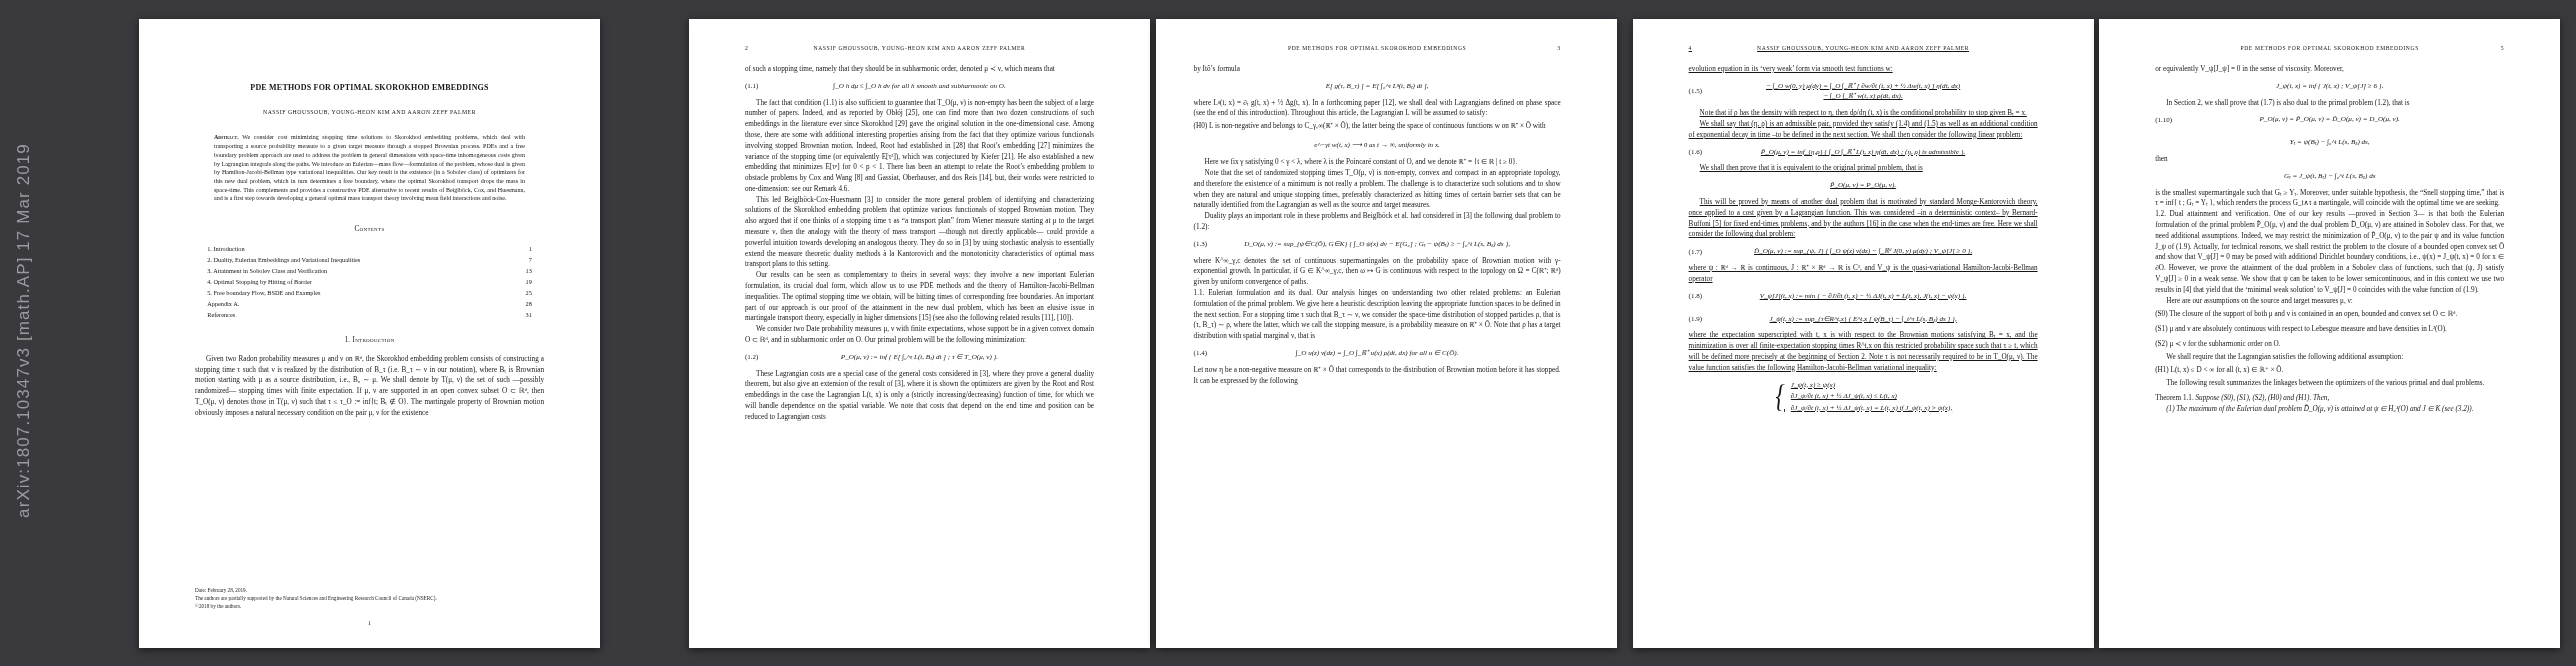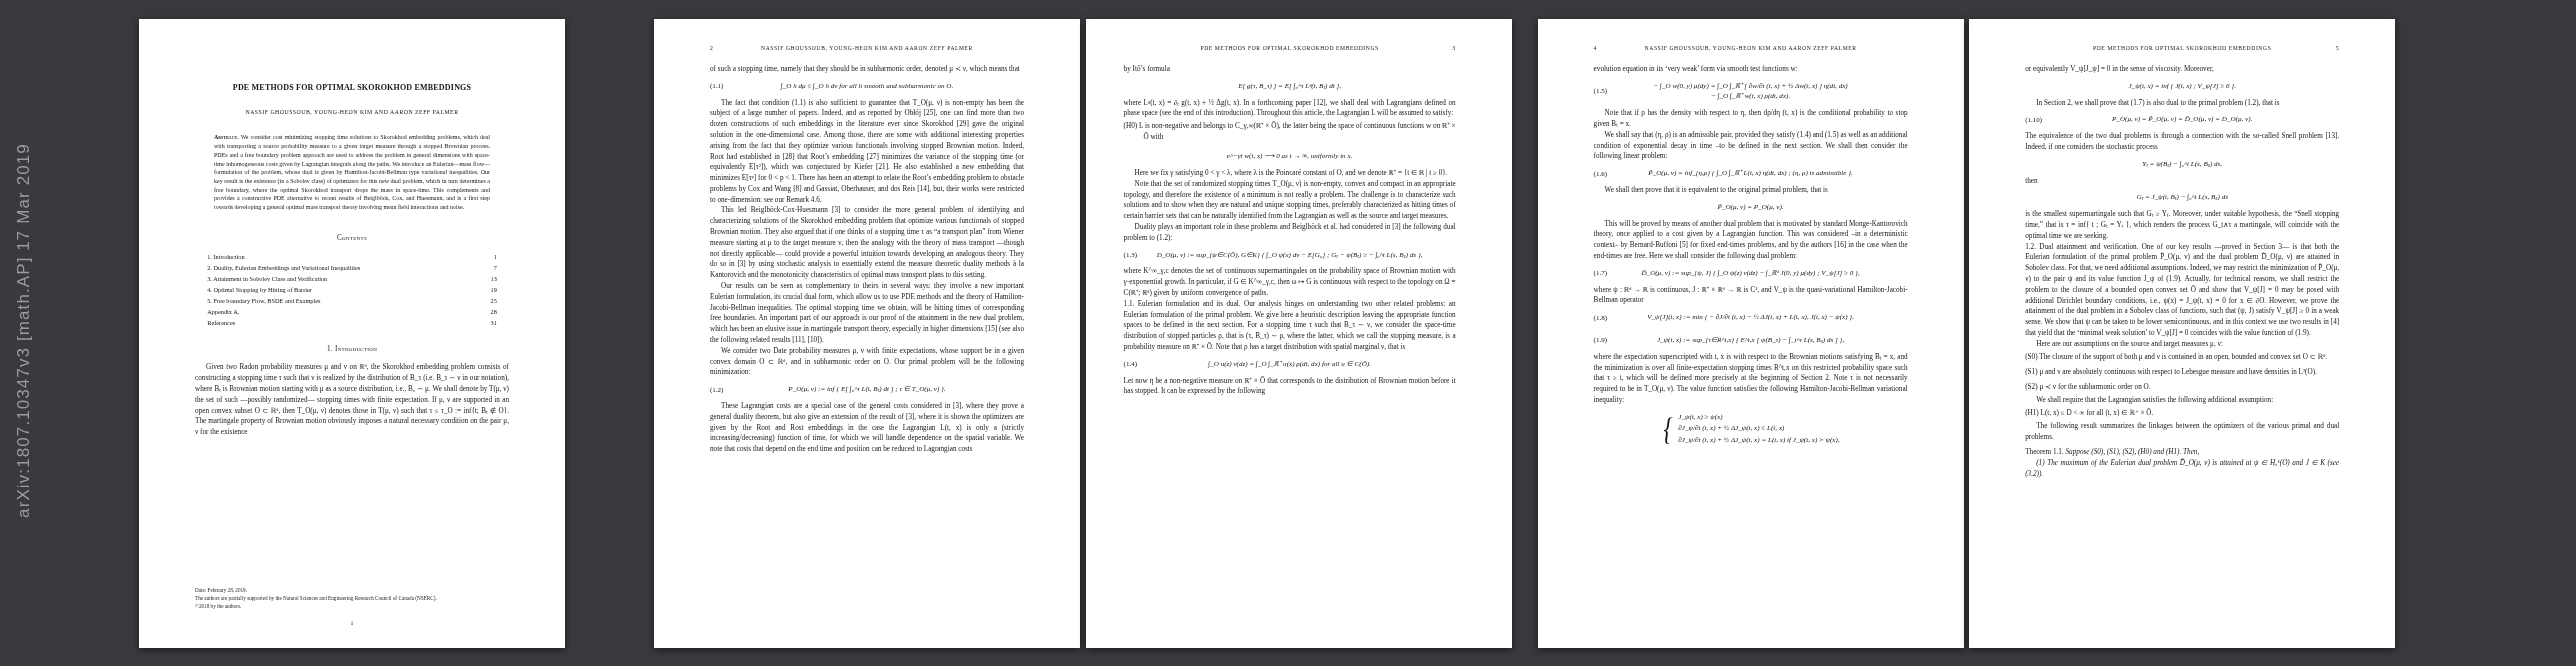--- a/index.html
+++ b/index.html
@@ -17,31 +17,31 @@
     text-align: center;
     transform: rotate(-90deg);
     font-family: "Liberation Sans", sans-serif;
     font-size: 17px; letter-spacing: 1.1px;
     color: #9a9aa0;
     white-space: nowrap;
   }
   .pages { position: absolute; top: 19px; left: 0; display: flex; align-items: flex-start; }
   .page {
     flex: none;
-    width: 426px; height: 629px;
+    width: 461px; height: 629px;
     background: #ffffff; color: #161616;
     box-shadow: 0 1.7px 7.8px rgba(0,0,0,0.55);
     padding: 25.6px 56px 20px 56px;
     display: flex; flex-direction: column;
     overflow: hidden;
   }
   .page:nth-child(1){ margin-left: 139px; }
   .page:nth-child(2){ margin-left: 89px; }
   .page:nth-child(3){ margin-left: 5.6px; padding-left: 38px; }
-  .page:nth-child(4){ margin-left: 26px; }
+  .page:nth-child(4){ margin-left: 16px; text-decoration: underline; }
   .page:nth-child(5){ margin-left: 5.6px; }
 
   .rhead { display: flex; font-size: 5.6px; letter-spacing: 0.6px; margin-bottom: 13.3px; color: #1a1a1a; }
   .rh-left, .rh-right { width: 23px; }
   .rh-right { text-align: right; }
   .rh-center { flex: 1; text-align: center; }
 
   .pbody { flex: 1; display: flex; flex-direction: column; font-size: 7.2px; line-height: 1.5; }
 
   .title { text-align: center; font-size: 8px; font-weight: bold; letter-spacing: 0.2px; margin: 37px 0 14.5px; }
@@ -276,21 +276,20 @@
               <div class="eqline">J_ψ(t, x) = inf { J(t, x) ;  V_ψ[J] ≥ 6 }.</div>
             </div>
           </div>
           <div class="para ind">In Section 2, we shall prove that (1.7) is also dual to the primal problem (1.2), that is</div>
           <div class="eq">
             <span class="eqtag">(1.10)</span>
             <div class="eqbody">
               <div class="eqline">P_O(μ, ν) = P̃_O(μ, ν) = D̃_O(μ, ν) = D_O(μ, ν).</div>
             </div>
           </div>
-          <div class="para">The equivalence of the two dual problems is through a connection with the so-called Snell problem [13]. Indeed, if one considers the stochastic process</div>
           <div class="eq">
             <div class="eqbody">
               <div class="eqline">Yₜ = ψ(Bₜ) − ∫₀^t L(s, Bₛ) ds,</div>
             </div>
           </div>
           <div class="para">then</div>
           <div class="eq">
             <div class="eqbody">
               <div class="eqline">Gₜ = J_ψ(t, Bₜ) − ∫₀^t L(s, Bₛ) ds</div>
             </div>

